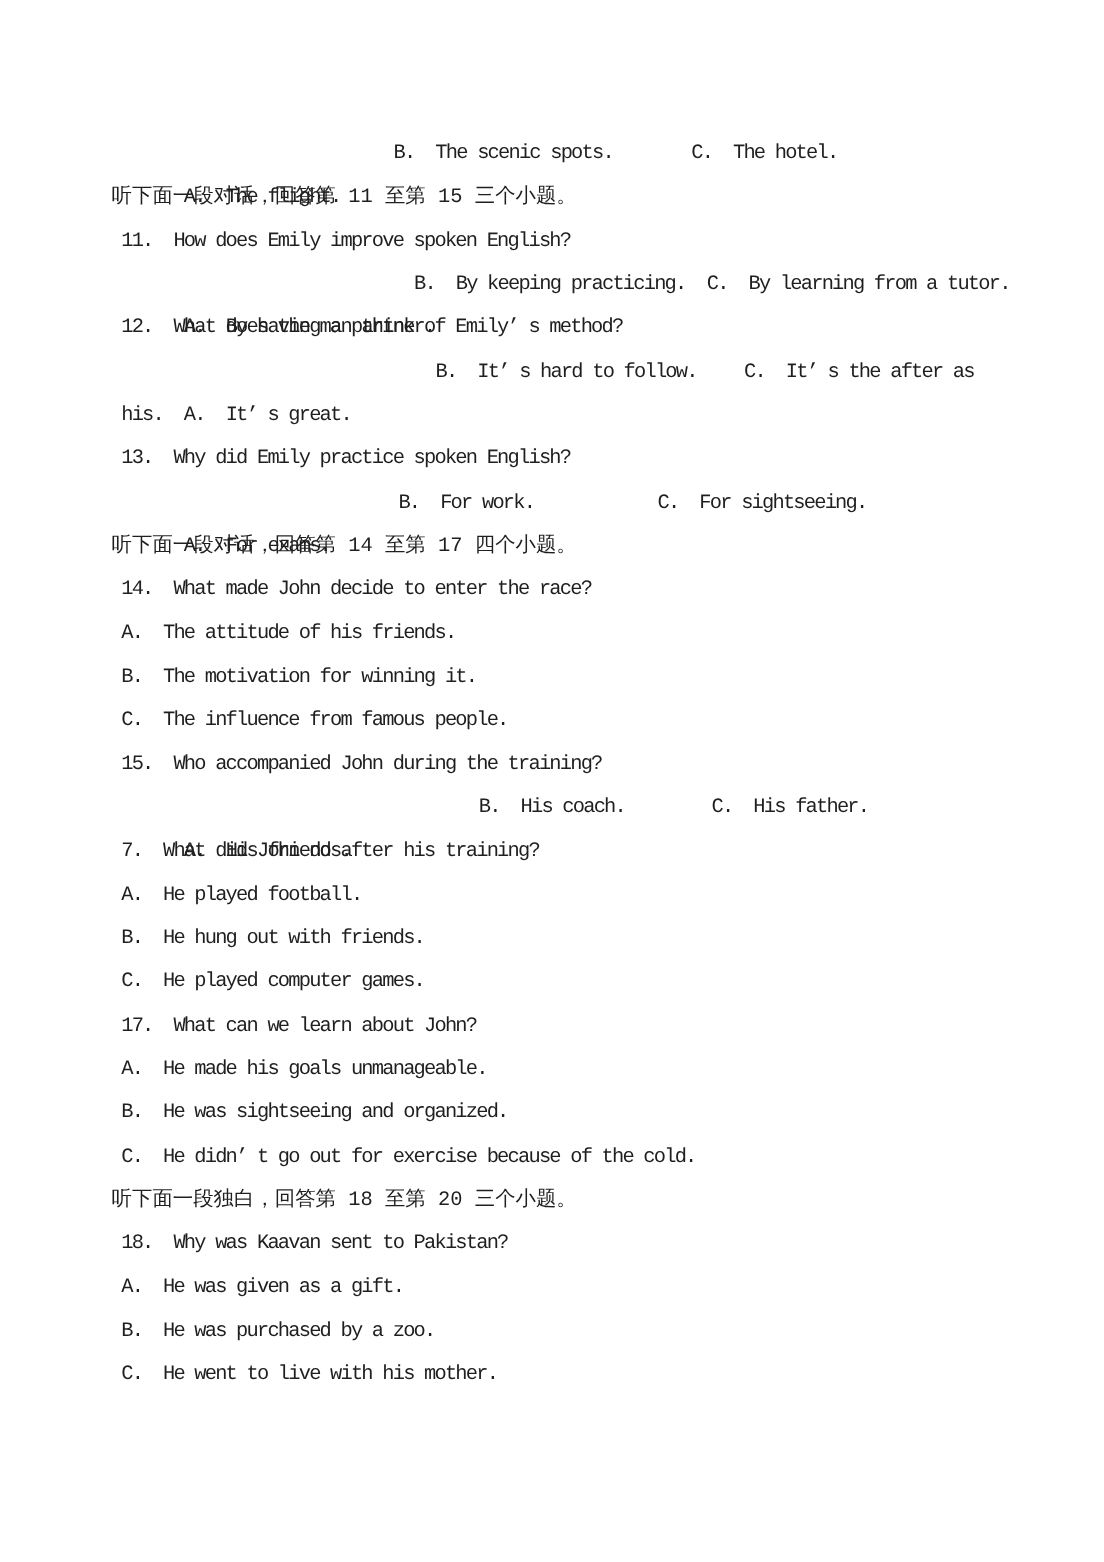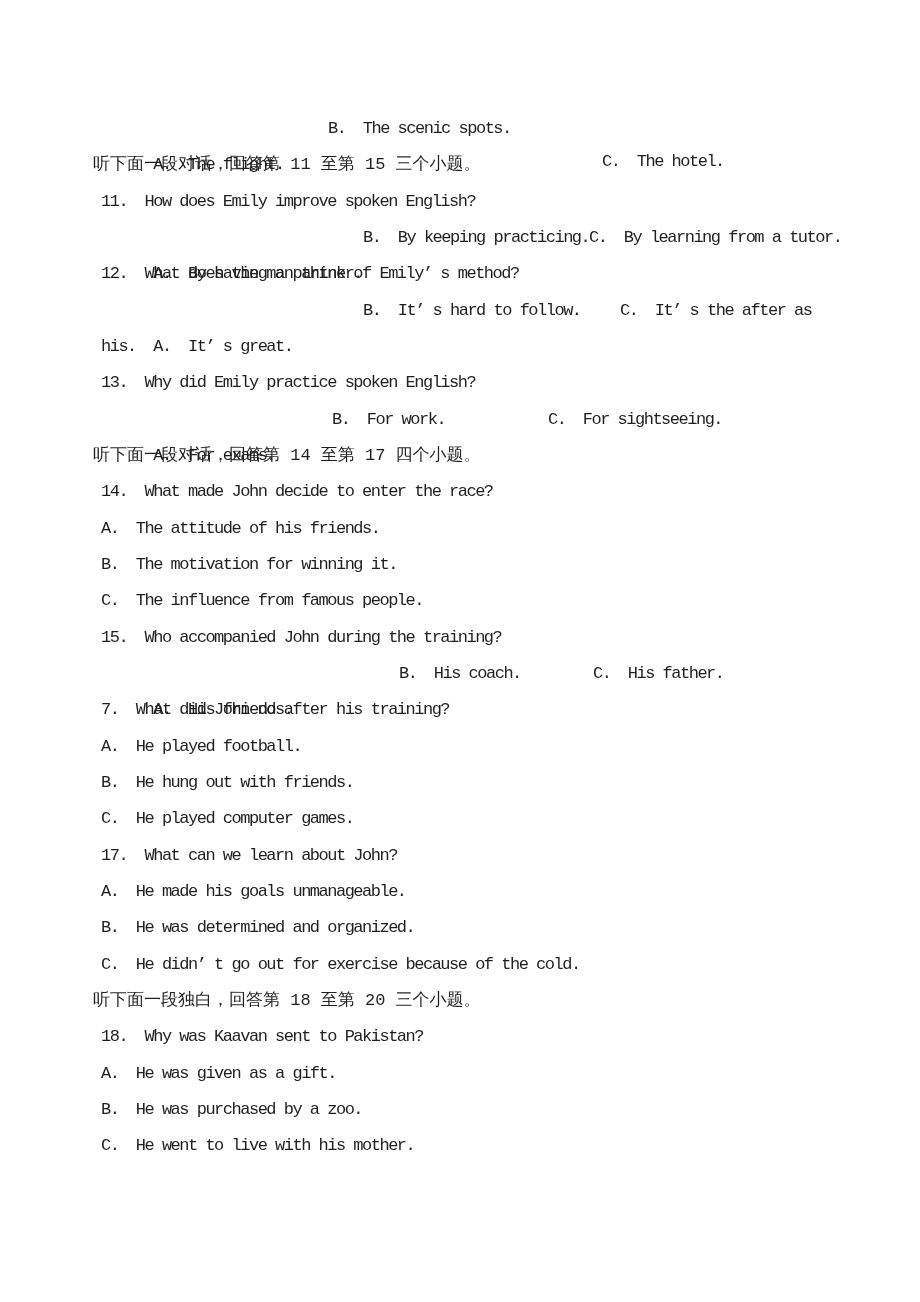--- a/index.html
+++ b/index.html
@@ -34,22 +34,22 @@
   .line.cn {
     padding-left: 93px;
     letter-spacing: 0;
   }
   .col-b, .col-c {
     position: absolute;
     top: 0;
     white-space: pre;
   }
   .r-q10 .col-b { left: 328px; }
-  .r-q10 .col-c { left: 602px; margin-top: 33px; }
-  .r-q11 .col-b { left: 363px; text-align: right; }
+  .r-q10 .col-c { left: 576px; }
+  .r-q11 .col-b { left: 345px; text-align: right; }
   .r-q11 .col-c { left: 589px; }
   .r-q12 .col-b { left: 363px; }
   .r-q12 .col-c { left: 620px; }
   .r-q13 .col-b { left: 332px; text-align: center; }
   .r-q13 .col-c { left: 548px; text-align: center; }
   .r-q15 .col-b { left: 363px; margin-left: 36px; }
   .r-q15 .col-c { left: 593px; }
 </style>
 </head>
 <body>
@@ -106,21 +106,21 @@
       <span class="col-c">C.  His father.</span>
     </div>
 
     <div class="line">7.  What did John do after his training?</div>
     <div class="line">A.  He played football.</div>
     <div class="line">B.  He hung out with friends.</div>
     <div class="line">C.  He played computer games.</div>
 
     <div class="line">17.  What can we learn about John?</div>
     <div class="line">A.  He made his goals unmanageable.</div>
-    <div class="line">B.  He was determined and organized.</div>
+    <div class="line">B.  He was sightseeing and organized.</div>
     <div class="line">C.  He didn’ t go out for exercise because of the cold.</div>
 
     <div class="line cn">听下面一段独白，回答第 18 至第 20 三个小题。</div>
 
     <div class="line">18.  Why was Kaavan sent to Pakistan?</div>
     <div class="line">A.  He was given as a gift.</div>
     <div class="line">B.  He was purchased by a zoo.</div>
     <div class="line">C.  He went to live with his mother.</div>
 
 

